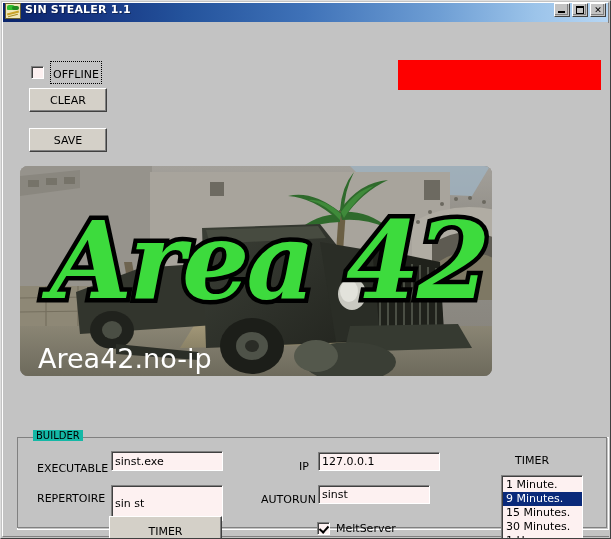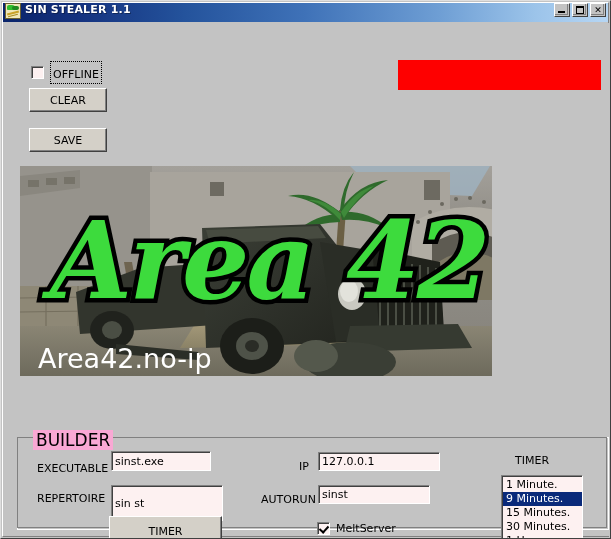--- a/index.html
+++ b/index.html
@@ -261,20 +261,21 @@
     background: #fe0000;
   }
 
   
   #banner {
     position: absolute;
     left: 9px; top: 143px;
     width: 472px; height: 210px;
     overflow: hidden;
     background: #8d8a80;
+    border-radius: 8px;
   }
   #banner svg { display: block; width: 592px; height: 210px; }
 
   
   #builder-group {
     position: absolute;
     left: 6px; top: 414px;
     width: 592px; height: 93px;
     border: 1px solid #ffffff;
     box-sizing: border-box;
@@ -282,30 +283,30 @@
   #builder-group .inner-frame {
     position: absolute;
     left: -1px; top: -1px; right: 1px; bottom: 1px;
     border: 1px solid #808080;
     box-sizing: border-box;
     pointer-events: none;
   }
   #builder-legend {
     position: absolute;
     left: 22px; top: 407px;
-    background: #f9a8d4;
+    background: #14b8a6;
     padding: 0 3px;
     font-family: "DejaVu Sans", sans-serif;
-    font-size: 17px;
+    font-size: 10px;
     color: #000;
     z-index: 3;
   }
 
   #lbl-executable { position: absolute; left: 26px; top: 439px; }
-  #fld-executable { position: absolute; left: 100px; top: 428px; width: 100px; height: 20px; }
+  #fld-executable { position: absolute; left: 100px; top: 428px; width: 112px; height: 20px; }
   #lbl-repertoire { position: absolute; left: 26px; top: 469px; }
   #fld-repertoire { position: absolute; left: 100px; top: 462px; width: 112px; height: 36px; }
   #build-button   { position: absolute; left: 98px; top: 493px; width: 113px; height: 30px; }
 
   #lbl-ip       { position: absolute; left: 288px; top: 437px; }
   #fld-ip       { position: absolute; left: 307px; top: 429px; width: 122px; height: 19px; text-align: center; }
   #lbl-autorun  { position: absolute; left: 250px; top: 470px; }
   #fld-autorun  { position: absolute; left: 307px; top: 462px; width: 112px; height: 19px; }
   #melt-row     { position: absolute; left: 306px; top: 499px; display: flex; align-items: center; }
   #melt-row .lbl { margin-left: 6px; }

